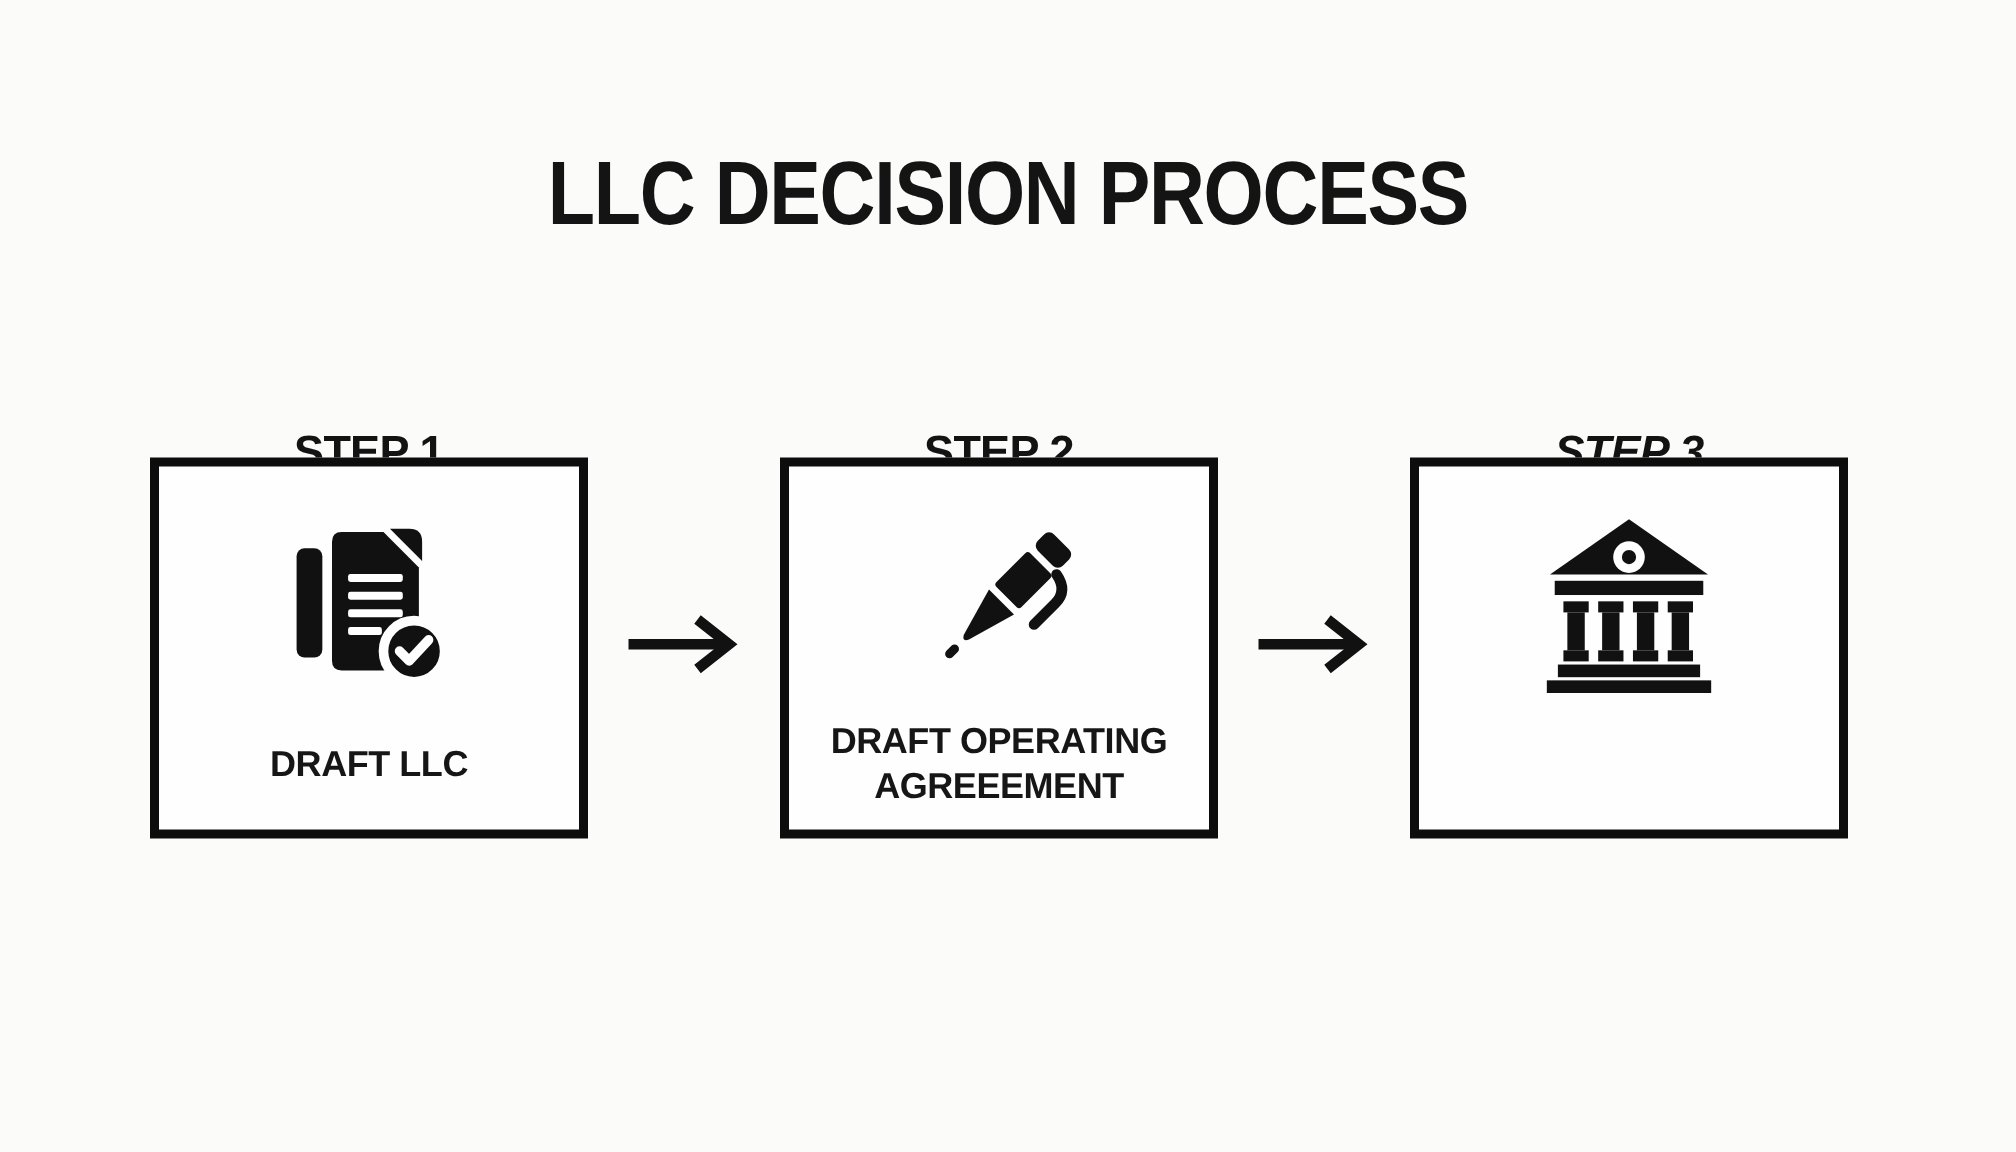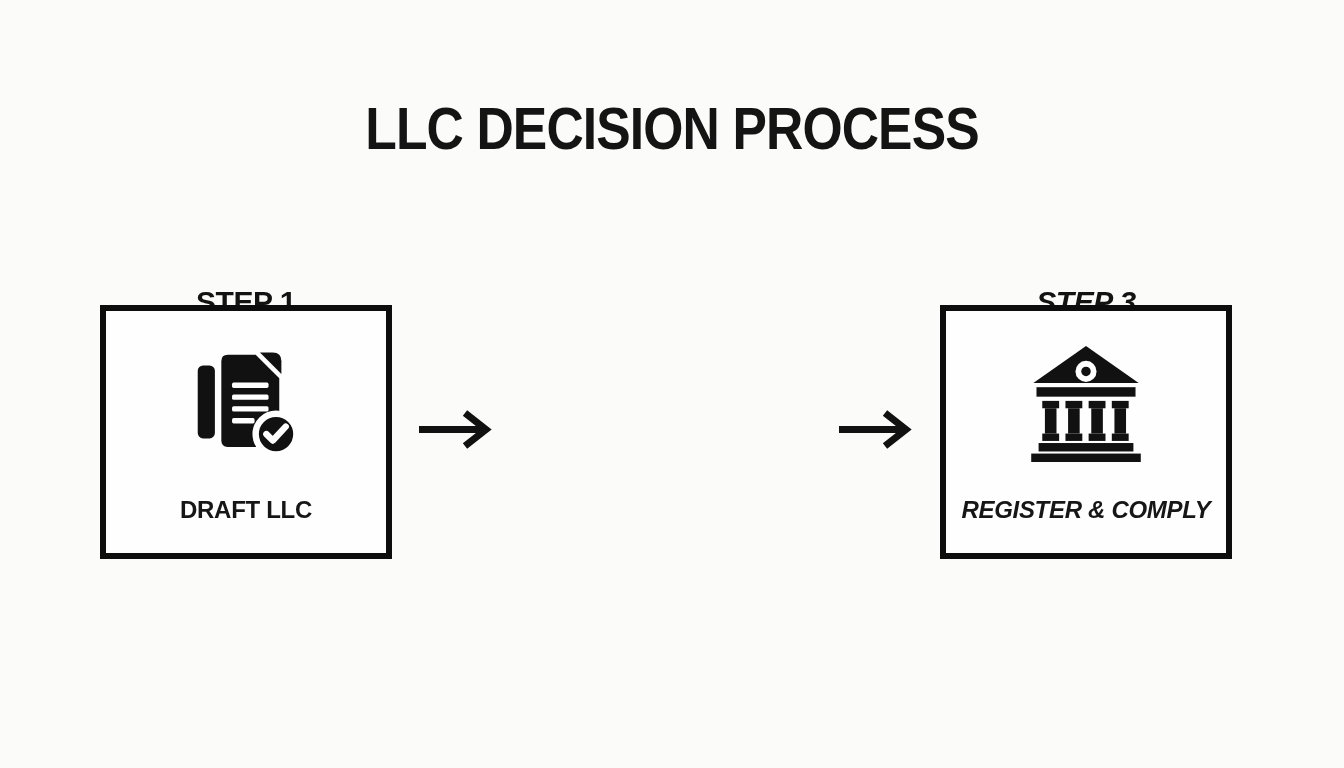--- a/index.html
+++ b/index.html
@@ -118,20 +118,37 @@
     </div>
   </div>
 
   <div class="arrow a1">
     <svg viewBox="0 0 78 45" aria-hidden="true">
       <path d="M3 22.5 H66" stroke="#111111" stroke-width="7" fill="none"></path>
       <path d="M49 6 L70 22.5 L49 39" stroke="#111111" stroke-width="7" fill="none" stroke-linejoin="miter"></path>
     </svg>
   </div>
 
+  <div class="step-col c2">
+    <div class="step-label">STEP 2</div>
+    <div class="box">
+      <div class="box-icon">
+        <svg viewBox="0 0 100 100" aria-hidden="true">
+          <g transform="rotate(45 50 50)">
+            <rect class="ink" x="40" y="0" width="20" height="13" rx="4"></rect>
+            <rect class="ink" x="40" y="17" width="20" height="27" rx="2"></rect>
+            <path class="ink" d="M40 48 H60 L52 76 Q50 80 48 76 Z"></path>
+            <path d="M61 15 Q72 17 72 27 V44" fill="none" stroke="#111111" stroke-width="6" stroke-linecap="round"></path>
+            <rect class="ink" x="47.5" y="83" width="5" height="9" rx="2.5"></rect>
+          </g>
+        </svg>
+      </div>
+      <div class="box-caption">DRAFT OPERATING AGREEEMENT</div>
+    </div>
+  </div>
 
   <div class="arrow a2">
     <svg viewBox="0 0 78 45" aria-hidden="true">
       <path d="M3 22.5 H66" stroke="#111111" stroke-width="7" fill="none"></path>
       <path d="M49 6 L70 22.5 L49 39" stroke="#111111" stroke-width="7" fill="none" stroke-linejoin="miter"></path>
     </svg>
   </div>
 
   <div class="step-col c3">
     <div class="step-label">STEP 3</div>
@@ -153,17 +170,16 @@
             <rect x="60" y="61" width="11" height="24"></rect>
             <rect x="57.5" y="85" width="16" height="7"></rect>
             <rect x="79.5" y="54" width="16" height="7"></rect>
             <rect x="82" y="61" width="11" height="24"></rect>
             <rect x="79.5" y="85" width="16" height="7"></rect>
           </g>
           <rect class="ink" x="10" y="94" width="90" height="8"></rect>
           <rect class="ink" x="3" y="104" width="104" height="8"></rect>
         </svg>
       </div>
-      <div class="box-caption">REGISTER &amp; COMPLY</div>
     </div>
   </div>
 
 </div>
 
 </body></html>

